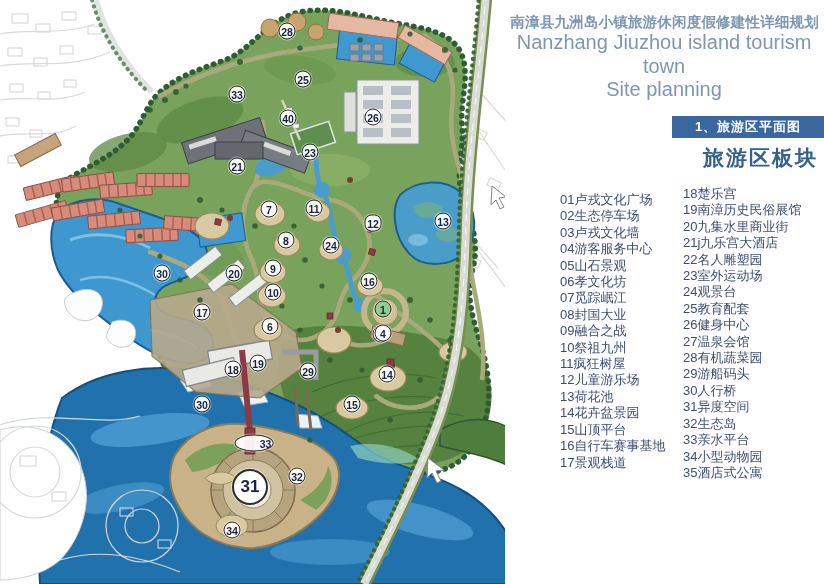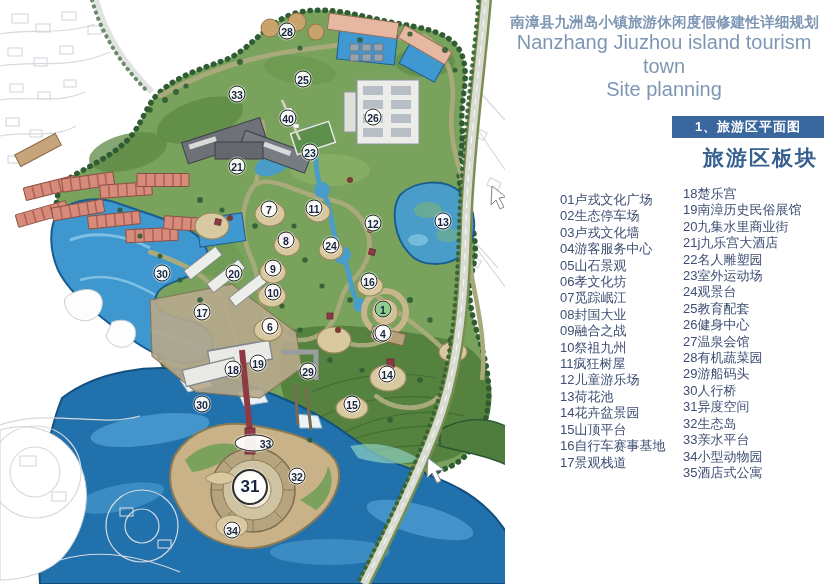--- a/index.html
+++ b/index.html
@@ -414,21 +414,21 @@
     <div class="marker-layer">
         <div class="marker" style="left: 287px; top: 31px;">28</div>
         <div class="marker" style="left: 303px; top: 79px;">25</div>
         <div class="marker" style="left: 237px; top: 94px;">33</div>
         <div class="marker" style="left: 288px; top: 118px;">40</div>
         <div class="marker" style="left: 373px; top: 117px;">26</div>
         <div class="marker" style="left: 310px; top: 152px;">23</div>
         <div class="marker" style="left: 237px; top: 166px;">21</div>
         <div class="marker" style="left: 269px; top: 209px;">7</div>
         <div class="marker" style="left: 314px; top: 208px;">11</div>
-        <div class="marker" style="left: 373px; top: 223px;">12</div>
+        <div class="marker" style="left: 373px; top: 223px; border-radius: 7px;">12</div>
         <div class="marker" style="left: 443px; top: 221px;">13</div>
         <div class="marker" style="left: 286px; top: 240px;">8</div>
         <div class="marker" style="left: 331px; top: 245px;">24</div>
         <div class="marker" style="left: 273px; top: 268px;">9</div>
         <div class="marker" style="left: 234px; top: 273px;">20</div>
         <div class="marker" style="left: 162px; top: 273px;">30</div>
         <div class="marker" style="left: 369px; top: 281px;">16</div>
         <div class="marker" style="left: 273px; top: 292px;">10</div>
         <div class="marker accent" style="left: 383px; top: 309px;">1</div>
         <div class="marker" style="left: 202px; top: 312px;">17</div>

